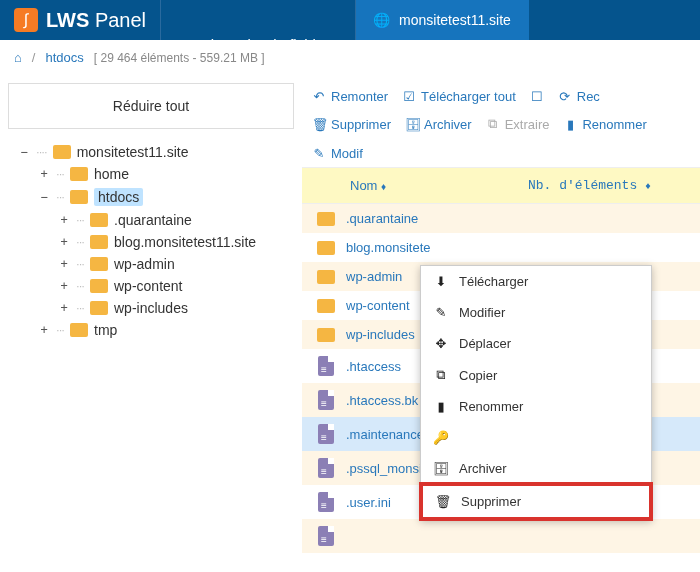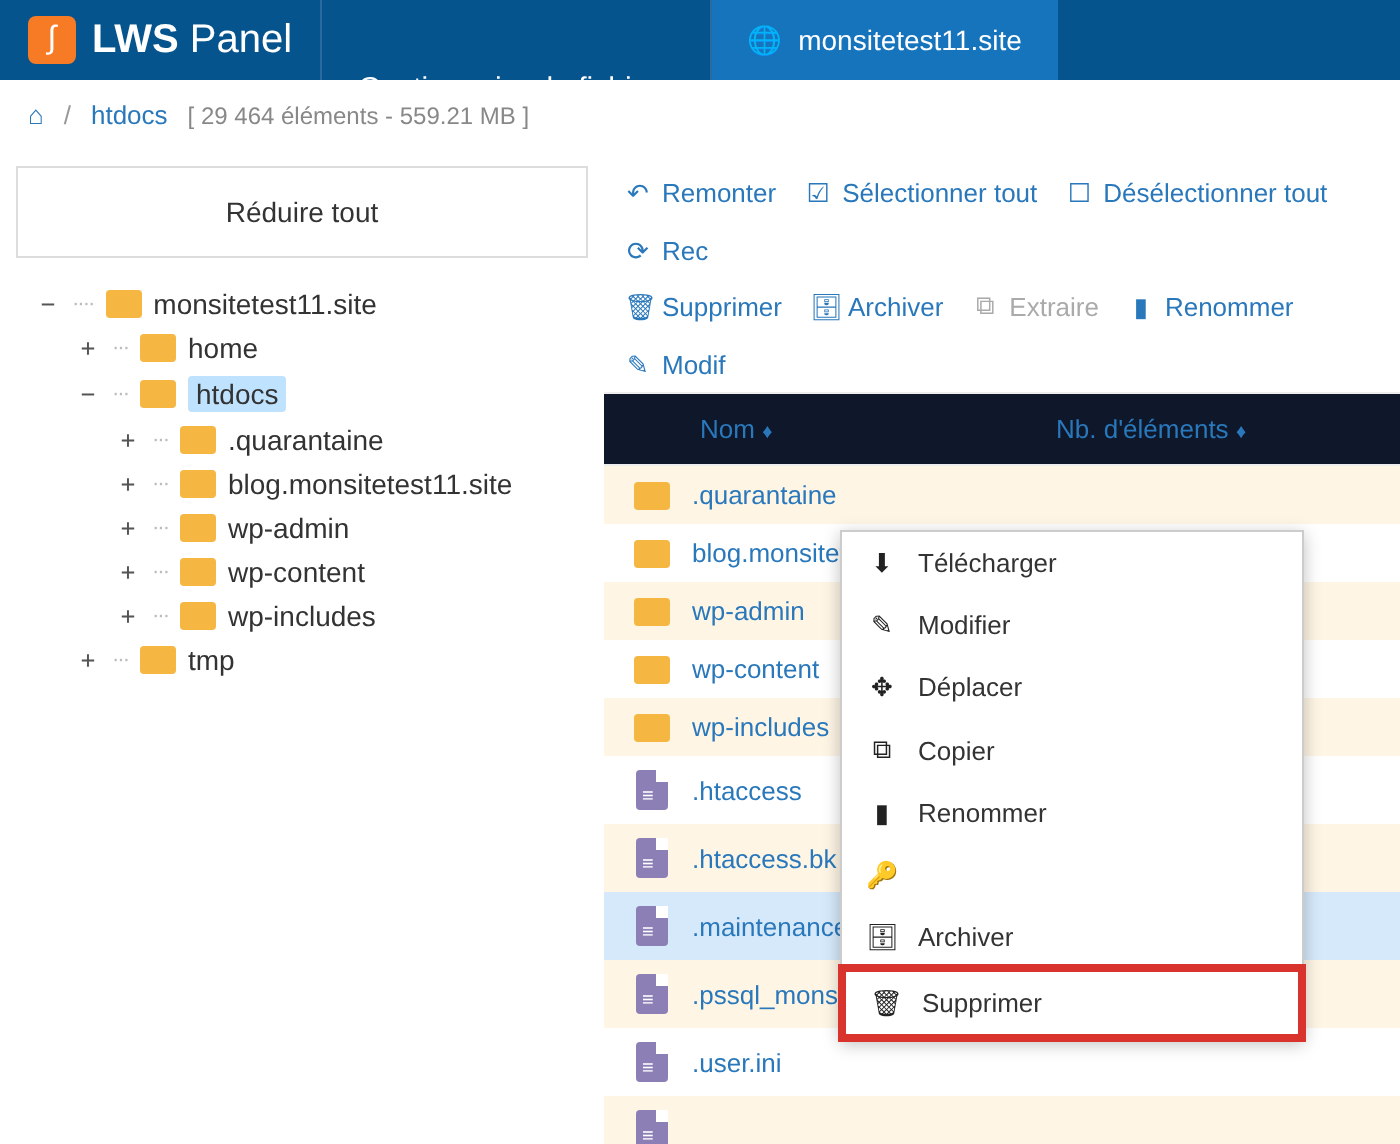--- a/index.html
+++ b/index.html
@@ -33,23 +33,23 @@
 .tree-label.sel { background: #bfe3ff; padding: 1px 4px; border-radius: 2px; }
 .lvl1 { padding-left: 20px; }
 .lvl2 { padding-left: 40px; }
 
 .right { flex: 1; padding: 8px 0 0 0; position: relative; }
 .toolbar { display: flex; flex-wrap: wrap; gap: 14px; padding: 6px 10px; color: #2978bb; font-size: 13px; }
 .tool-btn { display: flex; align-items: center; gap: 5px; white-space: nowrap; cursor: pointer; }
 .tool-btn.disabled { color: #aaa; }
 .tool-icn { width: 14px; text-align: center; }
 
-.list-head { display: flex; padding: 10px 12px; color: #2978bb; background: #0f172a; border-top: 1px solid #eee; border-bottom: 1px solid #eee; }
+.list-head { display: flex; padding: 10px 12px; color: #2978bb; background: #fef9c3; border-top: 1px solid #eee; border-bottom: 1px solid #eee; }
 .col-name { padding-left: 36px; flex: 1; }
-.col-nb { width: 160px; text-align: left; }
+.col-nb { width: 160px; text-align: left; font-family: Liberation Mono, monospace; }
 .sort { font-size: 10px; color: #2978bb; }
 
 .row { display: flex; align-items: center; padding: 7px 12px; font-size: 13px; }
 .row.odd { background: #fff; }
 .row.even { background: #fef5e5; }
 .row.sel { background: #d6e9fa; }
 .row .picn { width: 24px; display: flex; justify-content: center; }
 .row .fname { color: #2978bb; padding-left: 8px; }
 .file-icon { width: 16px; height: 20px; background: #8b7fb5; border-radius: 2px; position: relative; display: inline-block; }
 .file-icon::before { content: ""; position: absolute; top: 0; right: 0; width: 6px; height: 6px; background: #fff; }
@@ -146,25 +146,24 @@
   </div>
 
   <div class="right">
     <div class="toolbar">
       <div class="tool-btn">
           <span class="tool-icn">↶</span>
           <span>Remonter</span>
         </div>
       <div class="tool-btn">
           <span class="tool-icn">☑</span>
-          <span>Sélectionner tout</span>
+          <span>Télécharger tout</span>
         </div>
       <div class="tool-btn">
           <span class="tool-icn">☐</span>
-          <span>Désélectionner tout</span>
         </div>
       <div class="tool-btn">
           <span class="tool-icn">⟳</span>
           <span>Rec</span>
         </div>
     </div>
     <div class="toolbar">
       <div class="tool-btn">
           <span class="tool-icn">🗑</span>
           <span>Supprimer</span>

